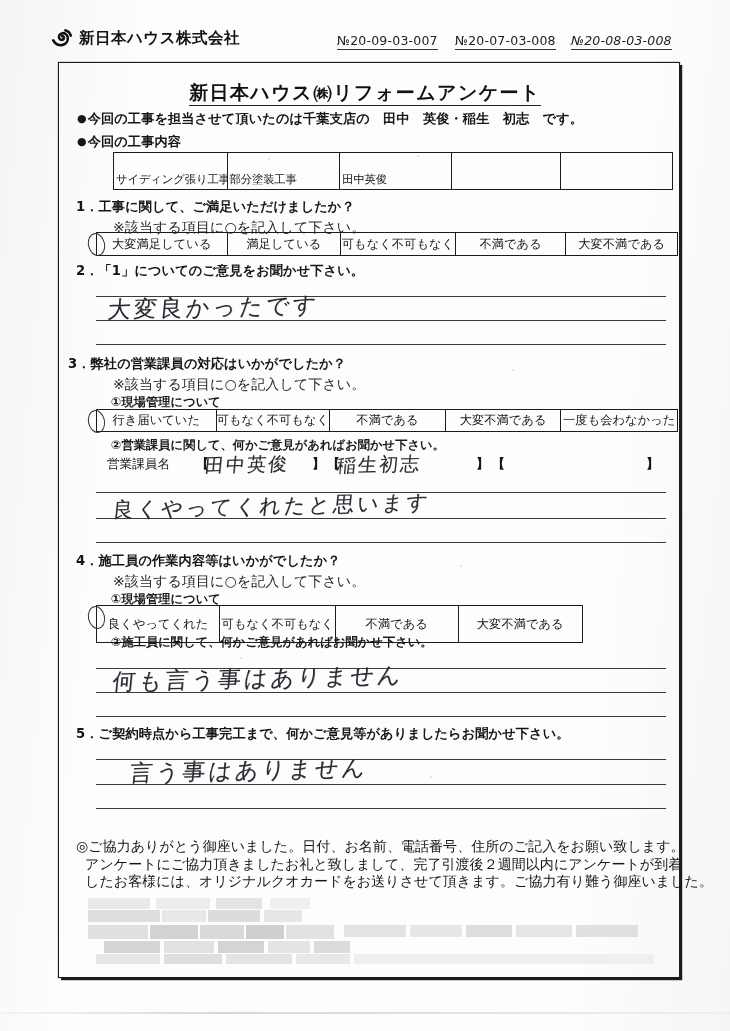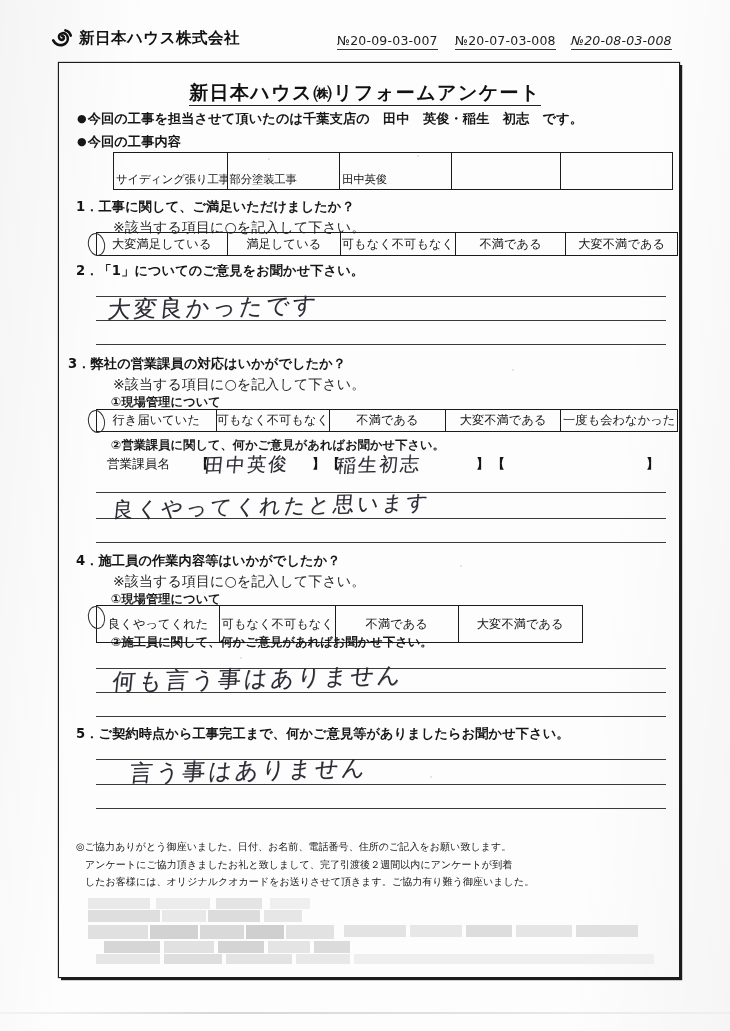--- a/index.html
+++ b/index.html
@@ -106,21 +106,21 @@
   }
 
   
   .bracket{
     position:absolute;font-size:13px;color:#151515;font-weight:bold;letter-spacing:0;
   }
 
   
   #closing{
     position:absolute;left:76px;top:838px;width:600px;
-    font-size:10px;line-height:17.5px;color:#161616;letter-spacing:.05px;
+    font-size:14px;line-height:17.5px;color:#161616;letter-spacing:.05px;
   }
   #closing div{white-space:nowrap;}
   #closing .indent{padding-left:9px;}
 
   
   #redacted{position:absolute;left:88px;top:898px;width:588px;height:66px;}
   .px{position:absolute;background:#d8d8d8;}
 
   
   #scan-edge{

